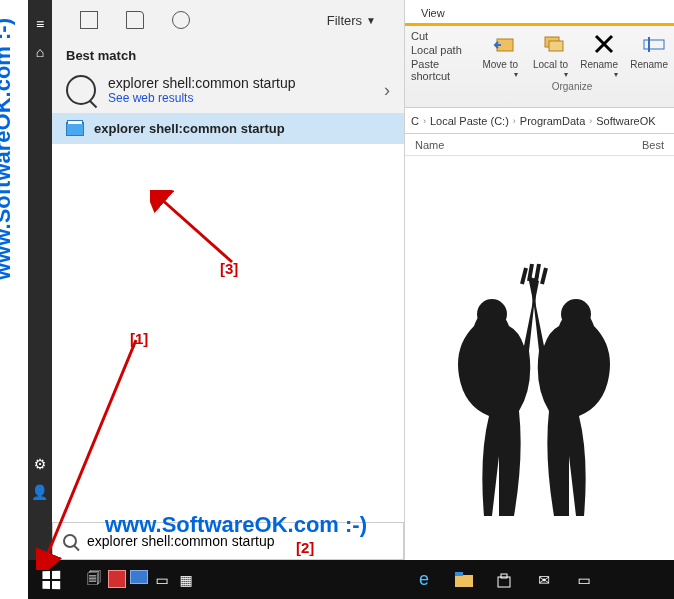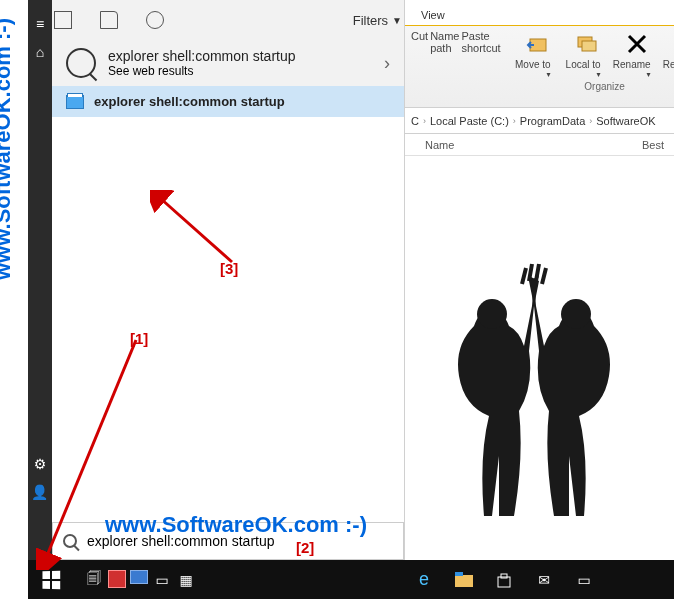--- a/index.html
+++ b/index.html
@@ -45,21 +45,21 @@
       left: 52px; top: 0;
       width: 352px; height: 560px;
       background: #f2f2f2;
       display: flex;
       flex-direction: column;
     }
     .search-panel-top {
       height: 40px;
       display: flex;
       align-items: center;
-      padding: 0 2px;
+      padding: 0 28px;
       gap: 28px;
     }
     .search-panel-top .top-icon { width: 18px; height: 18px; border: 1px solid #555; display: inline-block; }
     .filters { margin-left: auto; font-size: 13px; color: #333; display: flex; align-items: center; gap: 4px; cursor: pointer; }
     .filters .chev { font-size: 10px; }
 
     .section-label {
       font-size: 13px; font-weight: 600; color: #222;
       padding: 8px 14px 4px;
     }
@@ -75,21 +75,21 @@
       position: relative;
     }
     .best-match-item .big-icon::after {
       content: ""; position: absolute;
       width: 10px; height: 2px; background: #333;
       transform: rotate(45deg);
       bottom: -2px; right: -4px;
     }
     .best-match-item .text { flex: 1; }
     .best-match-item .title { font-size: 14px; color: #222; }
-    .best-match-item .sub { font-size: 12px; color: #000000; }
+    .best-match-item .sub { font-size: 12px; color: #1d4ed8; }
     .best-match-item .arrow { font-size: 18px; color: #666; }
 
     .command-item {
       display: flex; align-items: center;
       padding: 8px 14px;
       gap: 10px;
       background: #cde4f7;
       cursor: pointer;
     }
     .command-item .cmd-icon {
@@ -129,36 +129,36 @@
     .explorer {
       position: absolute;
       left: 404px; top: 0;
       width: 270px; height: 560px;
       background: #fff;
       border-left: 1px solid #d0d0d0;
     }
     .explorer .tab-strip {
       height: 26px; background: #fff;
       display: flex; align-items: flex-end;
-      border-bottom: 1px solid #eab308;
+      border-bottom: 3px solid #eab308;
       padding-left: 6px;
     }
     .explorer .tab {
       font-size: 11px; padding: 4px 10px;
       color: #333;
     }
     .ribbon {
       height: 82px;
       background: linear-gradient(#f6f6f6, #eeeeee);
       border-bottom: 1px solid #d0d0d0;
       display: flex;
       padding: 4px 6px;
     }
     .ribbon-left {
-      display: flex; gap: 2px;
+      display: flex; flex-direction: column; gap: 2px;
       font-size: 11px; color: #444;
       padding-right: 8px;
     }
     .ribbon-left span { cursor: pointer; }
     .ribbon-right {
       display: flex; flex-direction: column;
       align-items: center;
       flex: 1;
     }
     .ribbon-buttons { display: flex; gap: 8px; justify-content: center; }
@@ -179,21 +179,21 @@
       padding: 0 6px;
       white-space: nowrap;
     }
     .breadcrumb .sep { margin: 0 4px; color: #888; font-size: 9px; }
     .list-header {
       height: 22px; border-bottom: 1px solid #e0e0e0;
       display: flex; align-items: center;
       font-size: 11px; color: #555;
       padding: 0 10px;
     }
-    .list-header .col-name { flex: 1; margin-left: 10px; }
+    .list-header .col-name { flex: 1; }
     .explorer-body { position: relative; height: 400px; background: #fff; overflow: hidden; }
 
     .silhouette {
       position: absolute;
       right: 10px; bottom: 20px;
       width: 260px; height: 280px;
     }
 
     .taskbar {
       position: absolute;
@@ -252,20 +252,21 @@
   <div class="search-panel-top">
     <span class="top-icon"></span>
     <span class="top-icon" style="border-radius:0 4px 0 0"></span>
     <span class="top-icon" style="border-radius:50%"></span>
     <div class="filters">
       <span>Filters</span>
       <span class="chev">▼</span>
     </div>
   </div>
 
+  <div class="section-label">Best match</div>
   <div class="best-match-item">
     <span class="big-icon"></span>
     <div class="text">
       <div class="title">explorer shell:common startup</div>
       <div class="sub">See web results</div>
     </div>
     <span class="arrow">›</span>
   </div>
 
   <div class="command-item">
@@ -281,21 +282,21 @@
   </div>
 </div>
 
 <div class="explorer">
   <div class="tab-strip">
     <div class="tab">View</div>
   </div>
   <div class="ribbon">
     <div class="ribbon-left">
       <span>Cut</span>
-      <span>Name path</span>
+      <span>Local path</span>
       <span>Paste shortcut</span>
     </div>
     <div class="ribbon-right">
       <div class="ribbon-buttons">
         <div class="ribbon-btn">
           <span class="rb-icon">
             <svg width="26" height="26">
                 <rect x="6" y="8" width="16" height="12" fill="#f0c060" stroke="#b08020"></rect>
                 <path d="M4 14 L10 14 M7 11 L4 14 L7 17" stroke="#3070c0" fill="none" stroke-width="2"></path>
               </svg>

